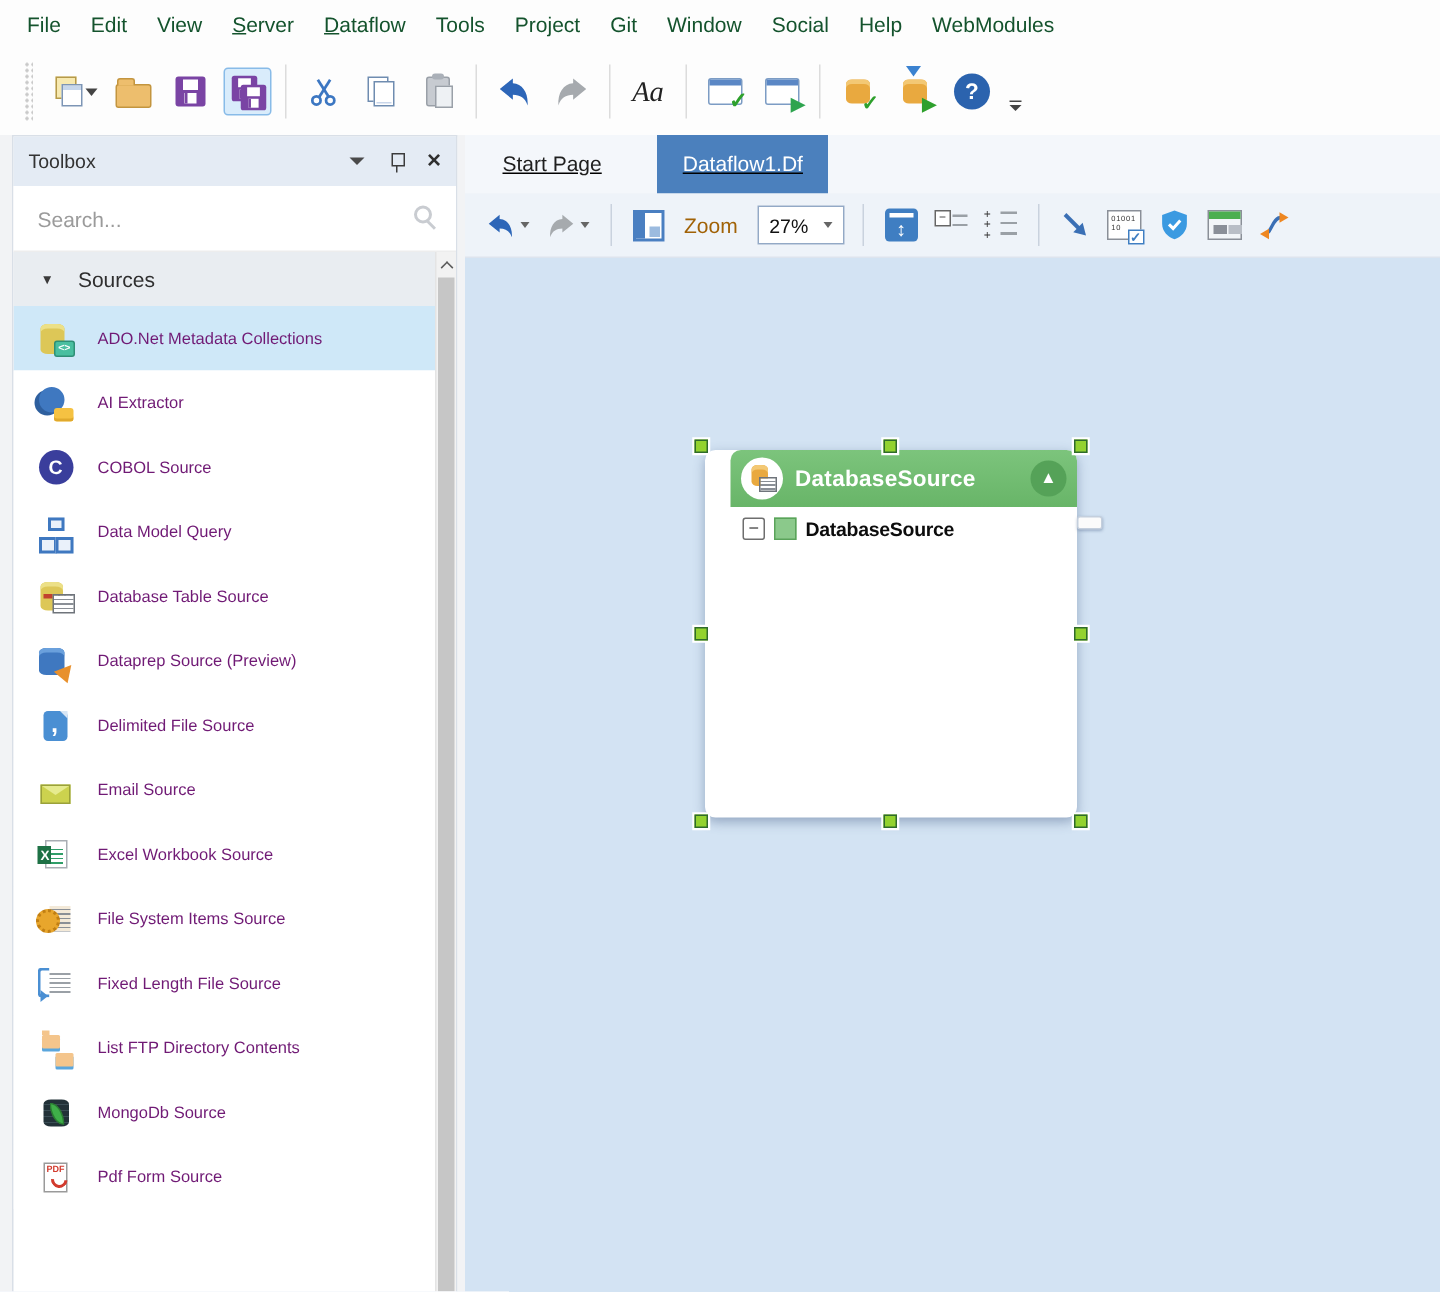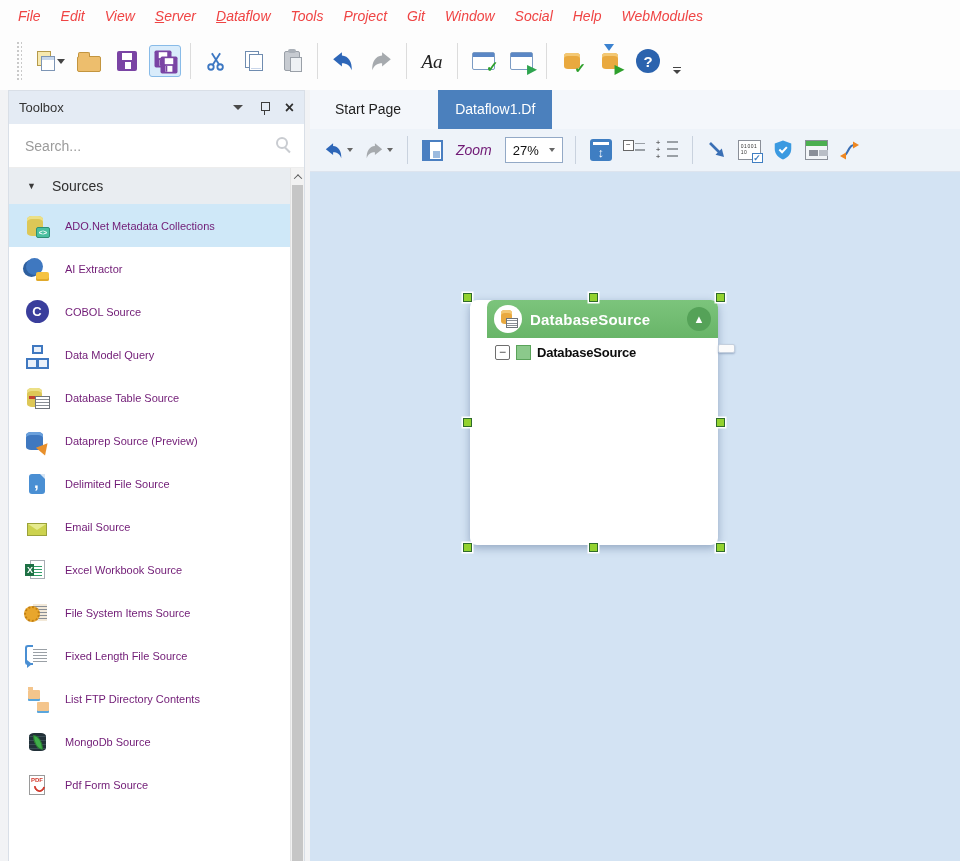--- a/index.html
+++ b/index.html
@@ -1,21 +1,21 @@
 <!DOCTYPE html>
 <html><head>
 <meta charset="utf-8">
 <style>
   html,body{margin:0;padding:0;width:960px;height:861px;overflow:hidden;
     font-family:"Liberation Sans",sans-serif;background:#fff;-webkit-font-smoothing:antialiased;}
   *{box-sizing:border-box;}
 
   
   .menubar{height:32px;display:flex;align-items:center;background:#fdfdfd;padding-left:8px;}
-  .menu-item{padding:0 10px;font-size:14px;color:#ef4444;line-height:32px;cursor:default;font-style:italic;}
+  .menu-item{padding:0 10px;font-size:14px;color:#14532d;line-height:32px;cursor:default;}
   .menu-item .u{text-decoration:underline;}
 
   
   .toolbar{height:58px;display:flex;align-items:center;background:#fdfdfd;padding-left:16px;}
   .grip{width:6px;height:40px;margin-right:10px;background-image:radial-gradient(#c9c9c9 1px,transparent 1.2px);background-size:4px 4px;}
   .tbtn{width:32px;height:32px;display:flex;align-items:center;justify-content:center;position:relative;margin:0 3px;border:1px solid transparent;border-radius:3px;}
   .tbtn.hl{background:#d9ecfb;border-color:#88bbe8;}
   .tsep{width:1px;height:36px;background:#dcdcdc;margin:0 6px;}
   .t-caret{width:0;height:0;border-left:4px solid transparent;border-right:4px solid transparent;border-top:5px solid #444;margin-left:2px;}
 
@@ -122,30 +122,30 @@
   .ic-pdf::before{content:"PDF";position:absolute;left:0;right:0;top:1px;text-align:center;color:#d23b2e;font-size:6px;letter-spacing:0;}
   .ic-pdf::after{content:"";position:absolute;left:4px;bottom:2px;width:7px;height:7px;border:2px solid #d23b2e;border-top-color:transparent;border-right-color:transparent;border-radius:50%;transform:rotate(-40deg);}
 
   
   .tb-scrollbar{position:absolute;right:0;top:0;bottom:0;width:14px;background:#f2f2f2;border-left:1px solid #e4e4e4;}
   .tb-scroll-up{height:17px;display:flex;align-items:center;justify-content:center;}
   .tb-scroll-up .chev{width:6px;height:6px;border-left:1.6px solid #5a5a5a;border-top:1.6px solid #5a5a5a;transform:rotate(45deg) translate(1px,1px);}
   .tb-thumb{position:absolute;left:1px;right:1px;top:17px;bottom:0;background:#c6c6c6;}
 
   
-  .tabstrip{height:39px;background:#f4f7fb;display:flex;align-items:flex-end;padding-left:8px;flex:none;}
+  .tabstrip{height:39px;background:#f4f7fb;display:flex;align-items:flex-end;padding-left:8px;flex:none;text-decoration:underline;}
   .tab{height:39px;line-height:39px;padding:0 17px;font-size:14px;color:#1f1f1f;cursor:default;}
   .tab.active{background:#4b80bd;color:#fff;margin-left:20px;}
 
   
   .ctoolbar{height:43px;background:#eef3f9;border-bottom:1px solid #dde4ee;display:flex;align-items:center;padding-left:12px;gap:7px;flex:none;}
   .cbtn{display:flex;align-items:center;justify-content:center;height:30px;padding:0 2px;}
   .csep{width:1px;height:28px;background:#c9d2de;margin:0 5px;}
   .sm-caret{width:0;height:0;border-left:3.5px solid transparent;border-right:3.5px solid transparent;border-top:4px solid #666;margin-left:3px;}
-  .zoom-label{font-size:14px;color:#701a75;margin:0 6px 0 4px;font-style:italic;}
+  .zoom-label{font-size:14px;color:#a16207;margin:0 6px 0 4px;}
   .zoom-combo{height:26px;background:#fff;border:1px solid #93a9c6;display:flex;align-items:center;padding:0 7px;font-size:13px;color:#111;gap:7px;}
   .i-layout{width:21px;height:21px;background:#fff;border:2px solid #4a7fc1;position:relative;}
   .i-layout::before{content:"";position:absolute;left:0;top:0;bottom:0;width:6px;background:#4a7fc1;}
   .i-layout::after{content:"";position:absolute;right:1px;bottom:1px;width:7px;height:7px;background:#9cbbdf;}
   .i-expandnode{width:22px;height:22px;background:#3f7ec2;border-radius:3px;position:relative;color:#fff;font-size:13px;display:flex;align-items:center;justify-content:center;}
   .i-expandnode::before{content:"";position:absolute;left:3px;top:3px;right:3px;height:3px;background:#fff;}
   .i-expandnode .ud{margin-top:5px;line-height:1;}
   .i-treec{width:22px;height:20px;position:relative;}
   .i-treec::before{content:"−";position:absolute;left:0;top:0;width:9px;height:9px;border:1px solid #666;background:#fff;font-size:8px;line-height:8px;text-align:center;color:#333;}
   .i-treec::after{content:"";position:absolute;left:12px;top:3px;width:10px;height:13px;background:repeating-linear-gradient(#9aa0a6,#9aa0a6 1.5px,transparent 1.5px,transparent 6.5px);}

